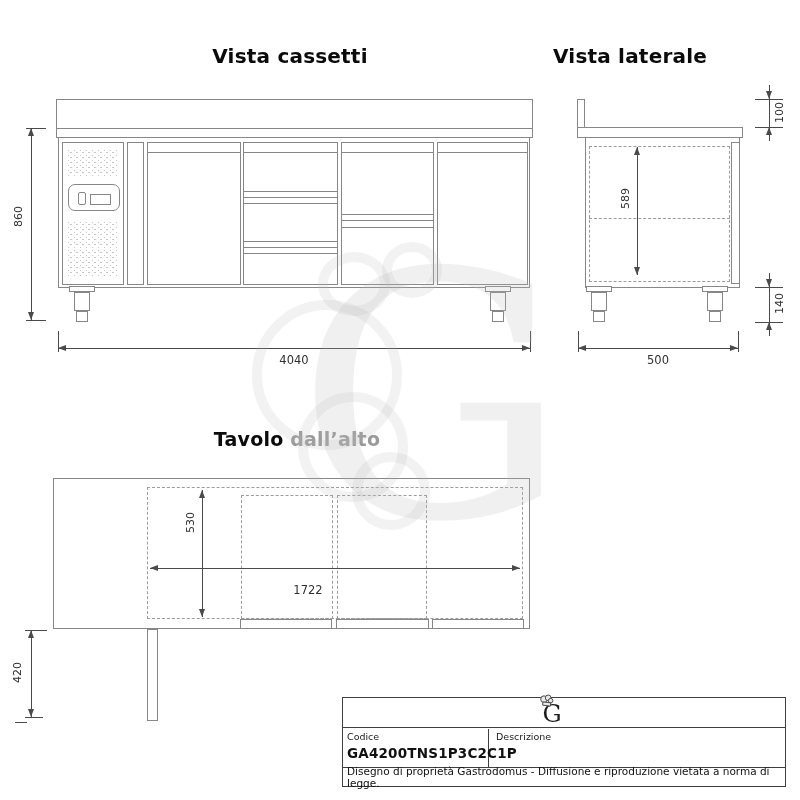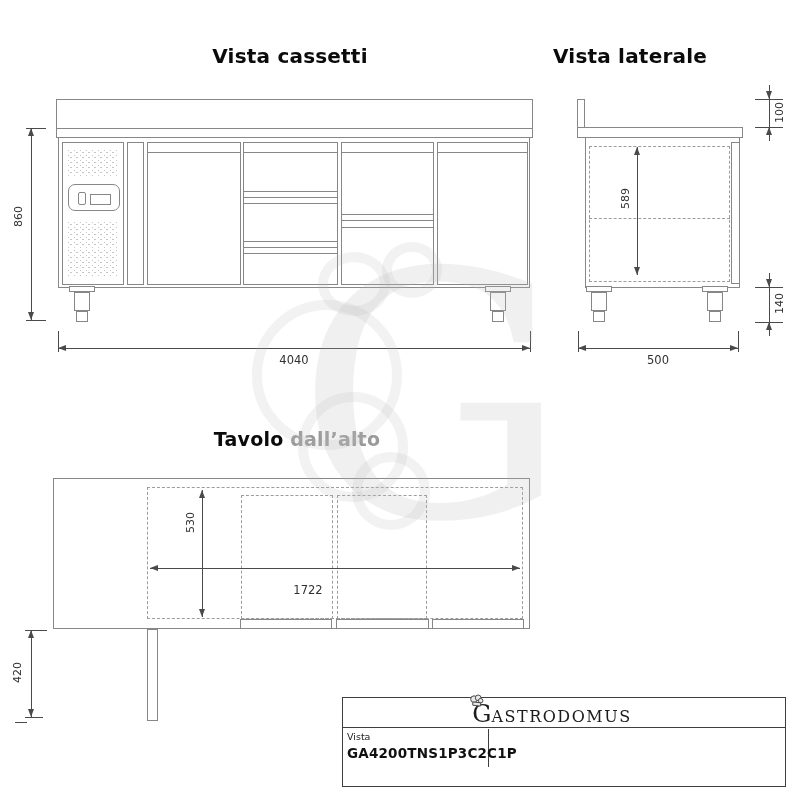--- a/index.html
+++ b/index.html
@@ -270,24 +270,25 @@
       <div class="brandwrap">
         <span class="brand-g">
           <svg class="hat" viewBox="0 0 20 18">
             <g stroke="#4a4a4a" stroke-width="1.2" fill="#e9e9e9">
               <circle cx="7" cy="6.2" r="4"></circle>
               <circle cx="12" cy="4.6" r="3.4"></circle>
               <circle cx="15" cy="8" r="2.7"></circle>
               <rect x="5.5" y="10" width="9.5" height="4" rx="1" transform="rotate(8 10 12)"></rect>
             </g>
           </svg><span>G</span></span>
-          <span class="brand-rest">ASTRODOMUS</span>
       </div>
     </div>
     <div class="cell-code">
-      <div class="lab">Vista</div>
+      <div class="lab">Codice</div>
       <div class="code-val">GA4200TNS1P3C2C1P</div>
     </div>
     <div class="cell-desc">
-    </div>
+      <div class="lab">Descrizione</div>
+    </div>
+    <div class="row-foot">Disegno di proprietà Gastrodomus -  Diffusione e riproduzione vietata a norma di legge.</div>
   </div>
 
 </div>
 
 </body></html>

